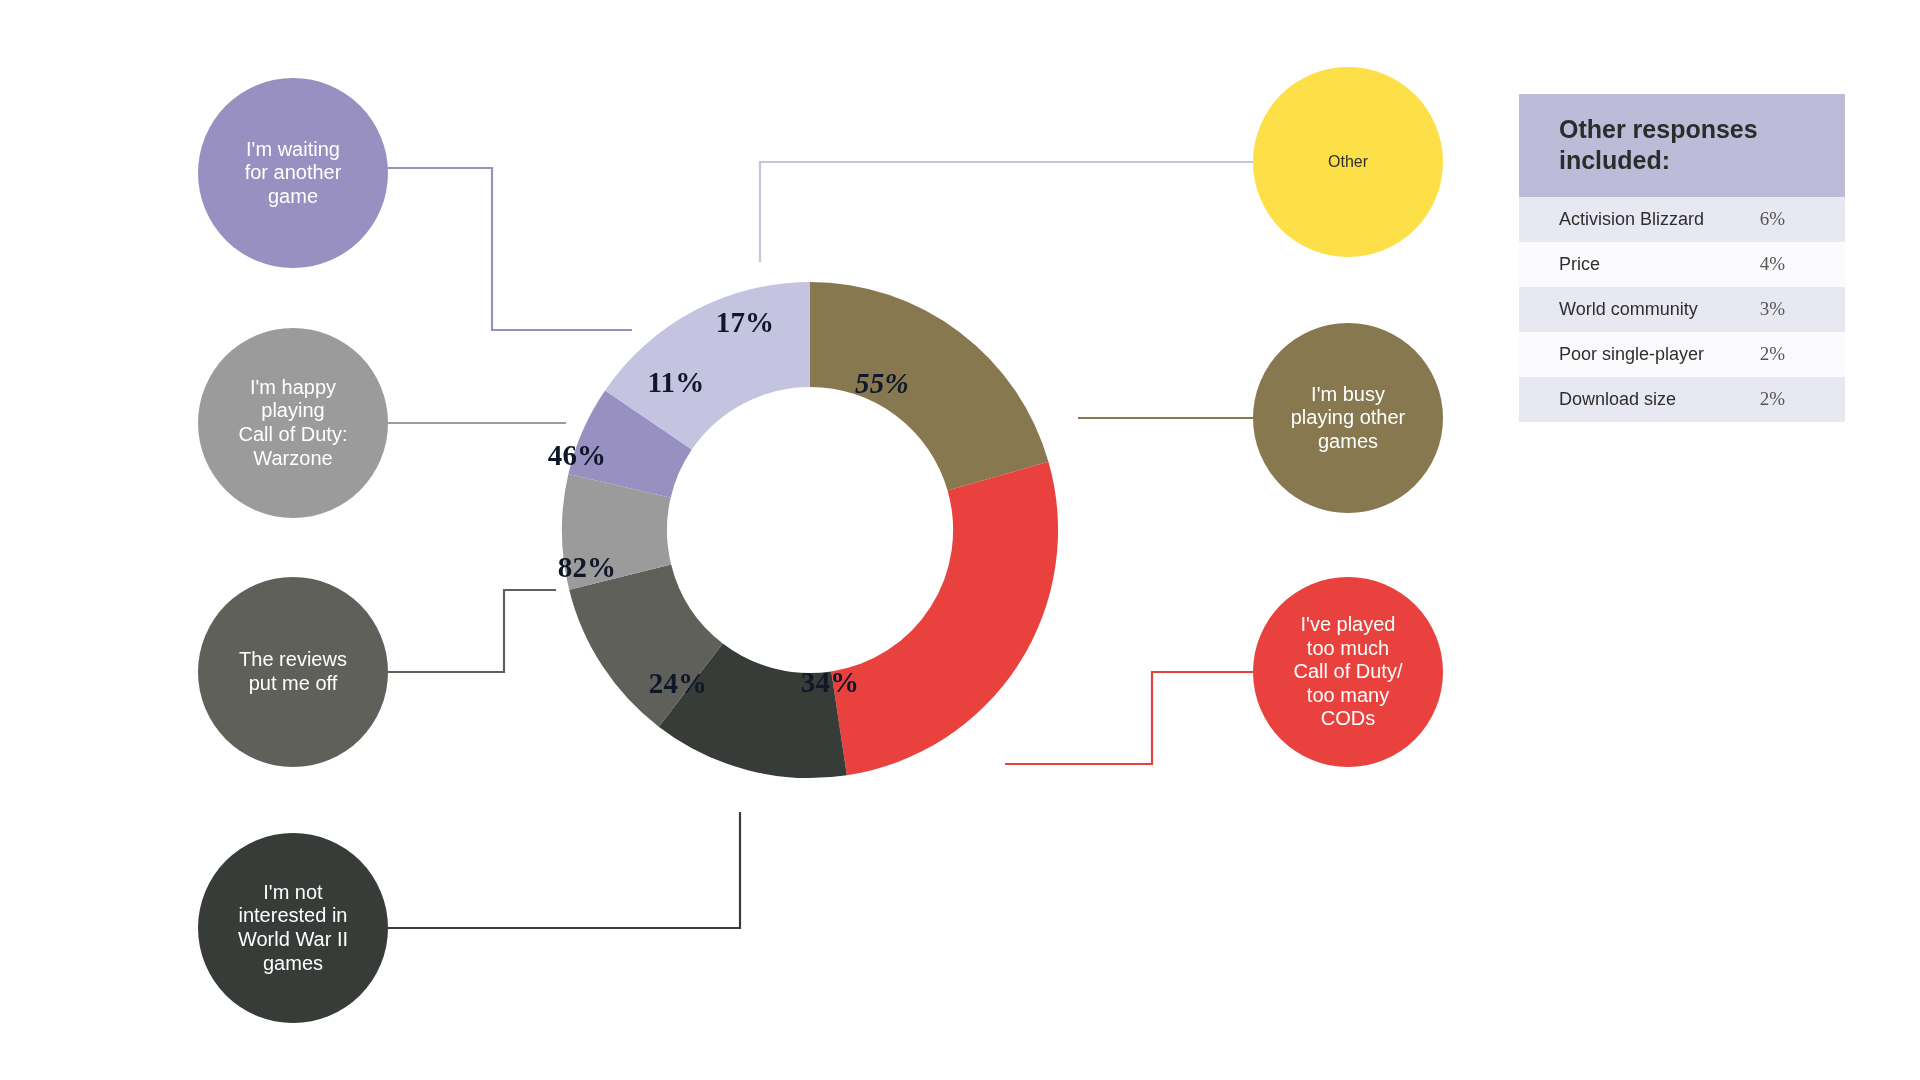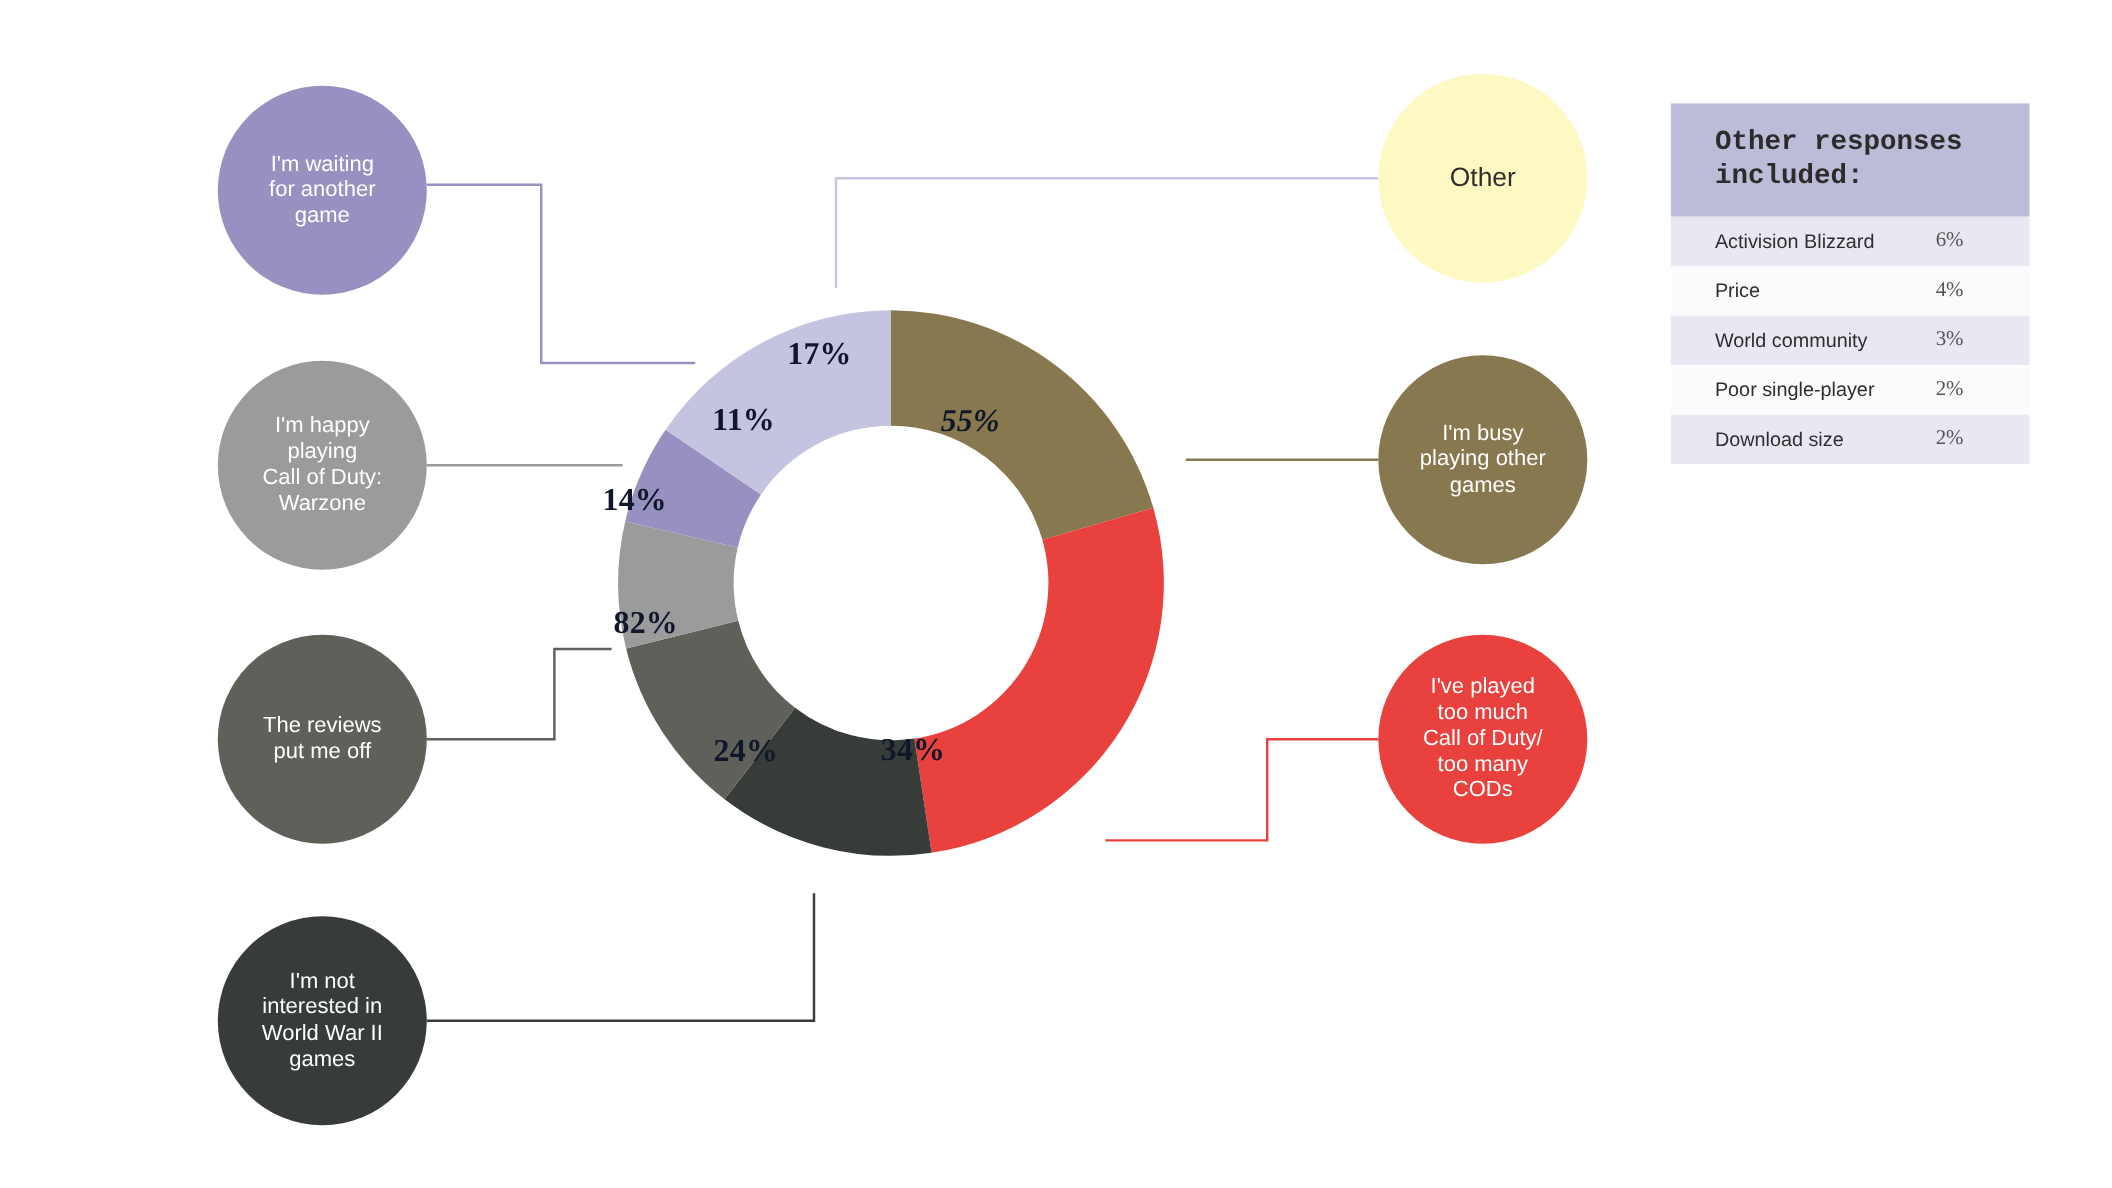--- a/index.html
+++ b/index.html
@@ -53,21 +53,20 @@
     background:#bcbcd9;
     padding:20px 40px 22px 40px;
     box-sizing:border-box;
   }
   .panel-head-title{
     font-size:25px;
     font-weight:700;
     color:#2c2c2c;
     line-height:1.22;
     white-space:pre-line;
-    font-family:Liberation Mono, monospace;
   }
   .panel-row{
     display:flex;
     align-items:center;
     justify-content:space-between;
     padding:8px 60px 9px 40px;
     box-sizing:border-box;
     height:45px;
   }
   .panel-row.odd{background:#e8e8f2;}
@@ -128,21 +127,21 @@
 
         <path fill="#c5c4e0" d="M -204.94 -139.42 A 248 248 0 0 1 0 -248 L 0 -143
                  A 143 143 0 0 0 -118.17 -80.39 Z"></path>
       </g>
     </svg>
 
     <div class="slice-label" style="left:352px;top:133px;font-style:italic;">55%</div>
     <div class="slice-label" style="left:300px;top:432px;">34%</div>
     <div class="slice-label" style="left:148px;top:433px;">24%</div>
     <div class="slice-label" style="left:57px;top:317px;">82%</div>
-    <div class="slice-label" style="left:47px;top:205px;">14%</div>
+    <div class="slice-label" style="left:47px;top:205px;">46%</div>
     <div class="slice-label" style="left:116px;top:132px;margin-left:30px;">11%</div>
     <div class="slice-label" style="left:215px;top:72px;">17%</div>
   </div>
 
   <div class="bubble" style="left:198px;top:78px;width:190px;height:190px;background:#9790c0;font-size:20px;">
     <span class="bubble-label">I'm waiting
 for another
 game</span>
   </div>
 
@@ -158,21 +157,21 @@
 put me off</span>
   </div>
 
   <div class="bubble" style="left:198px;top:833px;width:190px;height:190px;background:#373c38;font-size:20px;">
     <span class="bubble-label">I'm not
 interested in
 World War II
 games</span>
   </div>
 
-  <div class="bubble" style="left:1253px;top:67px;width:190px;height:190px;background:#fef9c3;color:#2f2f2f;font-size:24px;">
+  <div class="bubble" style="left:1253px;top:67px;width:190px;height:190px;background:#fde047;color:#2f2f2f;font-size:16px;">
     <span class="bubble-label">Other</span>
   </div>
 
   <div class="bubble" style="left:1253px;top:323px;width:190px;height:190px;background:#877850;font-size:20px;">
     <span class="bubble-label">I'm busy
 playing other
 games</span>
   </div>
 
   <div class="bubble" style="left:1253px;top:577px;width:190px;height:190px;background:#e8413e;font-size:20px;">

